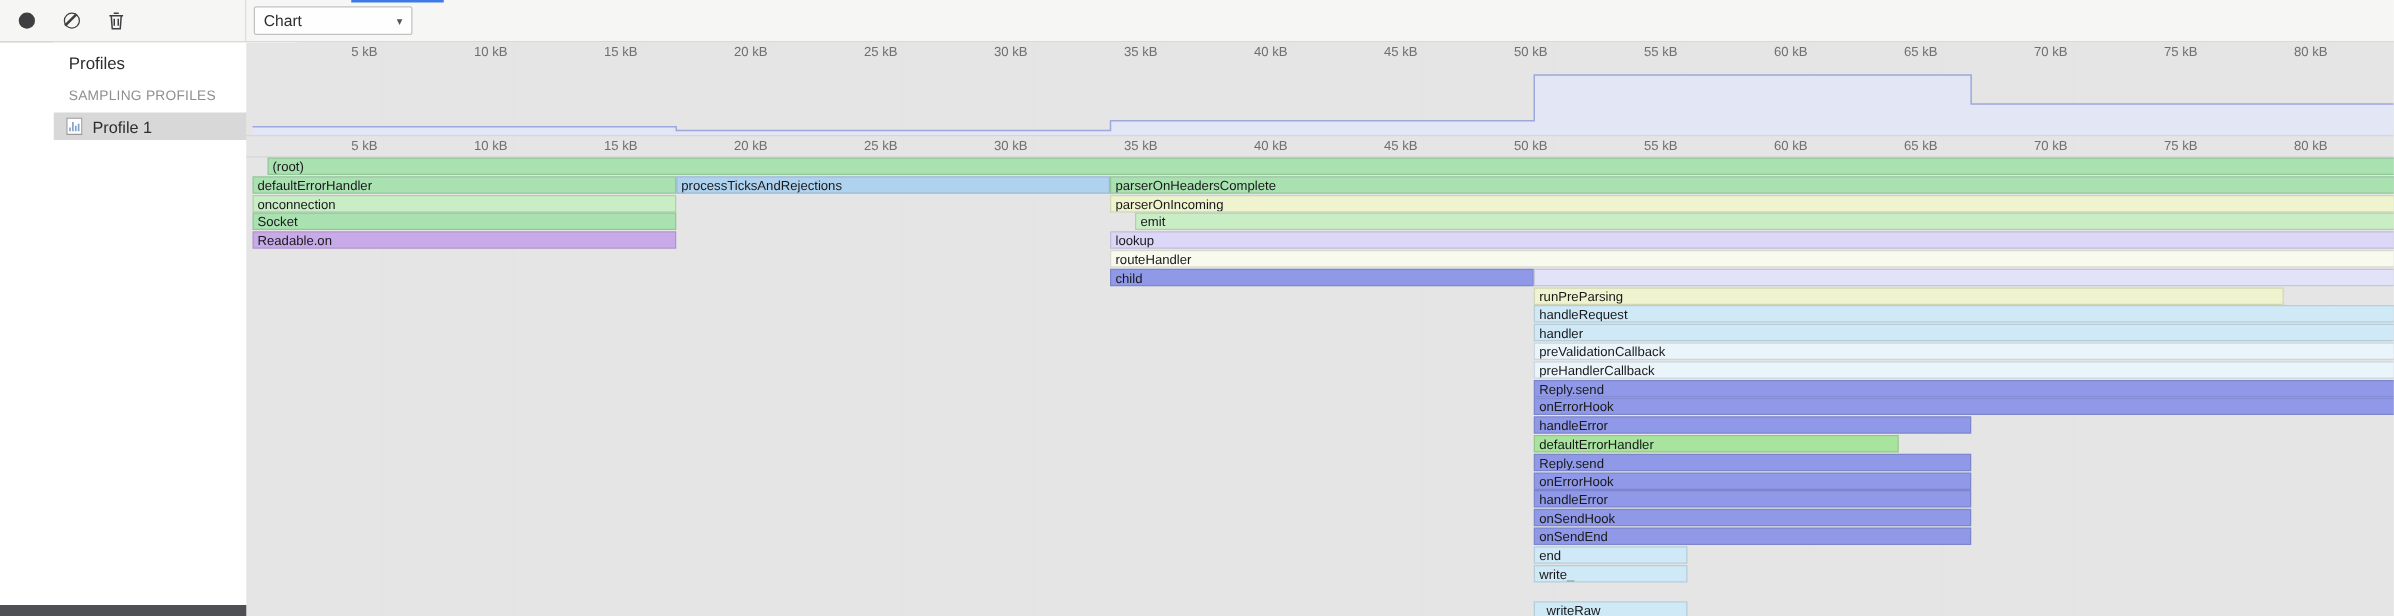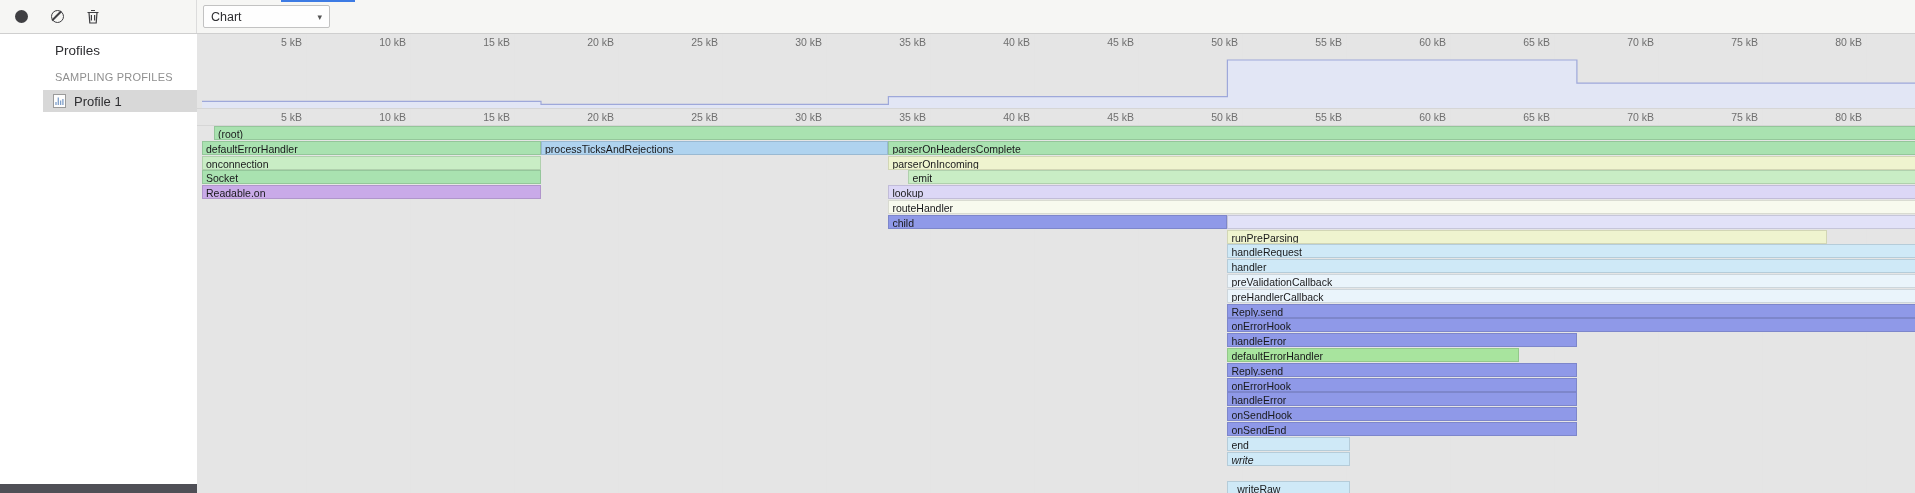--- a/index.html
+++ b/index.html
@@ -225,21 +225,21 @@
       <div class="flame-row" style="top: 281.2px;">
         <div class="bar" style="left: 1030.4px; width: 349.4px; background: rgb(143, 153, 232);">onSendHook</div>
       </div>
       <div class="flame-row" style="top: 296px;">
         <div class="bar" style="left: 1030.4px; width: 349.4px; background: rgb(143, 153, 232);">onSendEnd</div>
       </div>
       <div class="flame-row" style="top: 310.8px;">
         <div class="bar" style="left: 1030.4px; width: 122.7px; background: rgb(207, 233, 247);">end</div>
       </div>
       <div class="flame-row" style="top: 325.6px;">
-        <div class="bar" style="left: 1030.4px; width: 122.7px; background: rgb(207, 233, 247); font-style: italic;">write_</div>
+        <div class="bar" style="left: 1030.4px; width: 122.7px; background: rgb(207, 233, 247);">write_</div>
       </div>
       <div class="flame-row" style="top: 340.4px; margin-top: 40px;">
         <div class="bar" style="left: 1030.4px; width: 122.7px; background: rgb(207, 233, 247);">_send</div>
       </div>
       <div class="flame-row" style="top: 355.2px;">
         <div class="bar" style="left: 1030.4px; width: 122.7px; background: rgb(207, 233, 247);">_writeRaw</div>
       </div>
     </div>
 </div>
 

